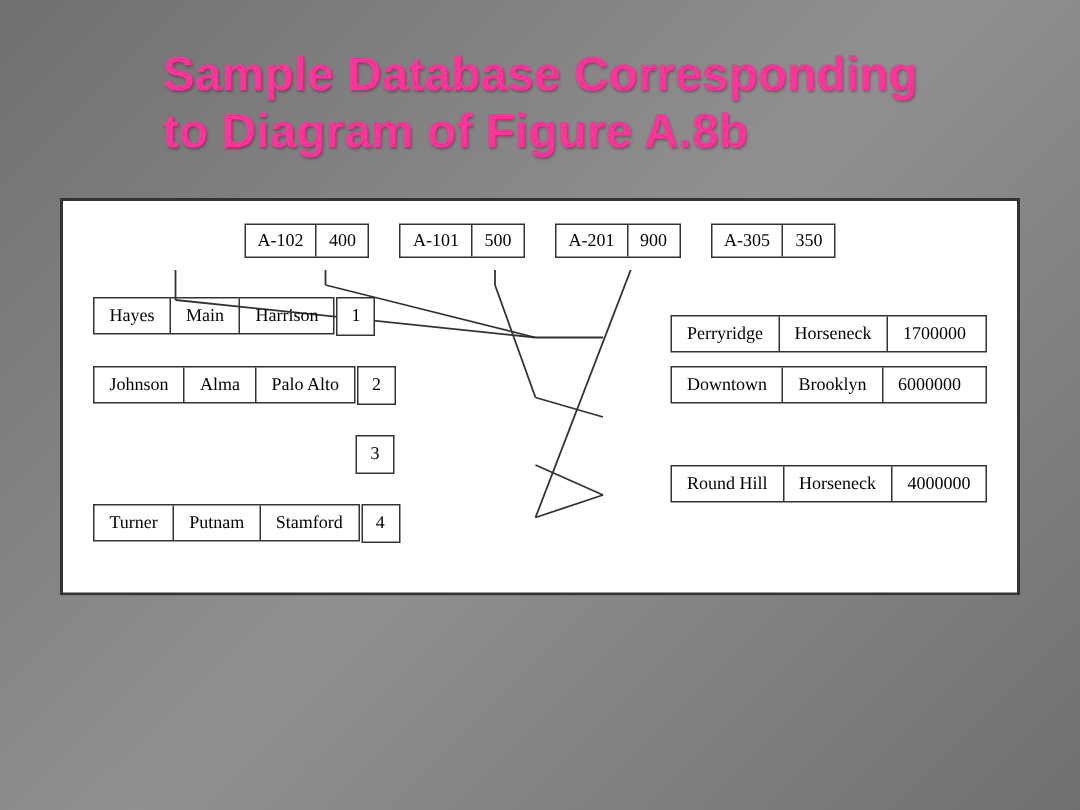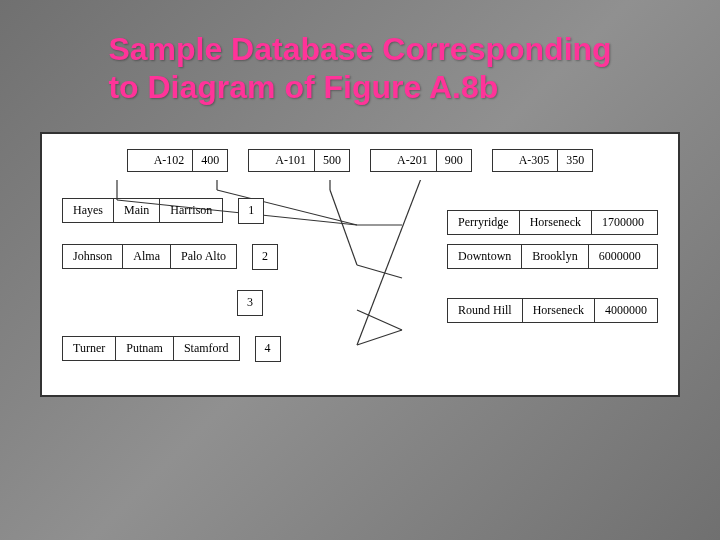--- a/index.html
+++ b/index.html
@@ -44,21 +44,21 @@
       font-family: 'Times New Roman', serif;
     }
 
     .diagram-inner {
       position: relative;
     }
 
     .row-with-pointer {
       display: flex;
       align-items: center;
-      gap: 15px;
+      gap: 1px;
     }
 
     .table-row-cells {
       display: flex;
       border: 1px solid #333;
     }
 
     .table-row-cells .cell {
       padding: 4px 10px;
       font-size: 12px;
@@ -85,21 +85,20 @@
       display: flex;
       gap: 20px;
       justify-content: center;
       margin-bottom: 8px;
     }
 
     .acct-box {
       display: flex;
       border: 1px solid #333;
       font-size: 12px;
-      padding-left: 18px;
     }
 
     .acct-box .a {
       padding: 3px 8px;
       border-right: 1px solid #333;
     }
 
     .acct-box .b {
       padding: 3px 8px;
     }
@@ -204,21 +203,21 @@
           <span class="cell">Horseneck</span>
           <span class="cell">1700000</span>
         </div>
 
         <div class="table-row-cells">
           <span class="cell">Downtown</span>
           <span class="cell">Brooklyn</span>
           <span class="cell">6000000</span>
         </div>
 
-        <div class="table-row-cells" style="margin-top: 20px;">
+        <div class="table-row-cells" style="margin-top: 32px;">
           <span class="cell">Round Hill</span>
           <span class="cell">Horseneck</span>
           <span class="cell">4000000</span>
         </div>
 
       </div>
 
     </div>
   </div>
 </div>

